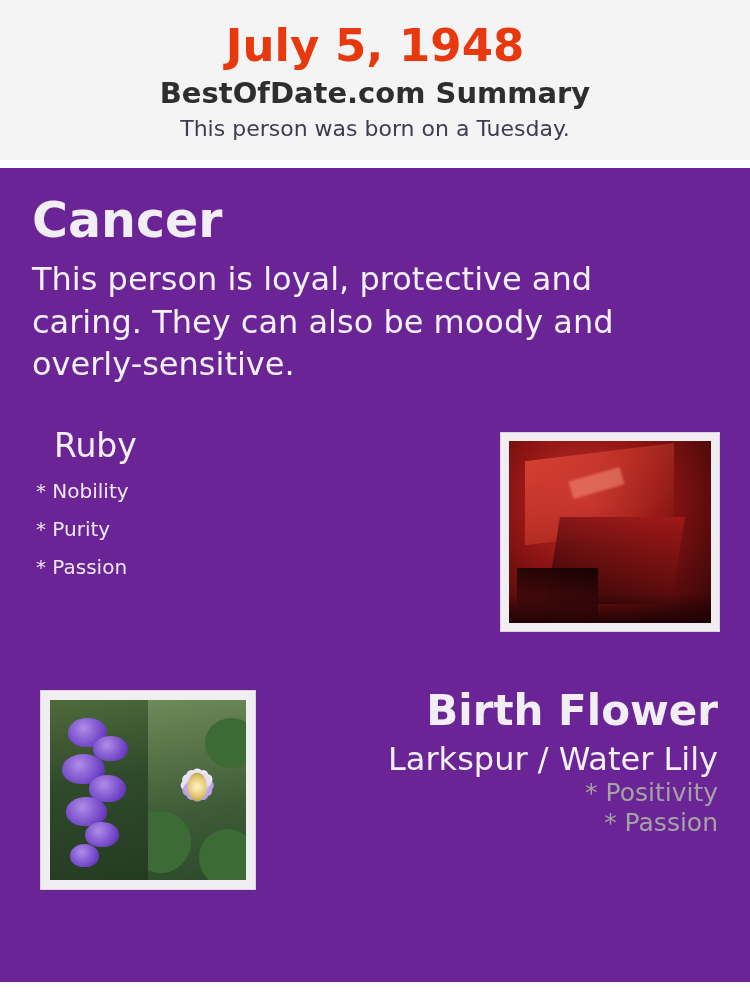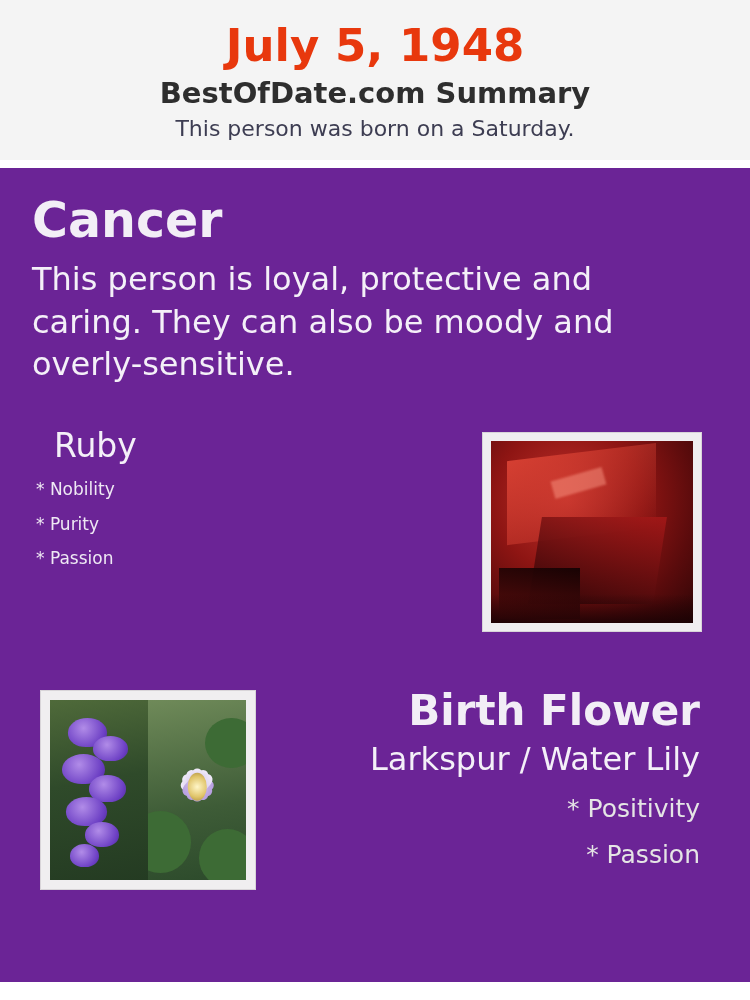--- a/index.html
+++ b/index.html
@@ -47,21 +47,21 @@
 
   .divider {
     width: 100%;
     height: 8px;
     background: #ffffff;
   }
 
   
   .body-panel {
     background: #6b2496;
-    padding: 26px 50px 0 32px;
+    padding: 26px 32px 0 32px;
     height: 814px;
     position: relative;
   }
 
   .sign-name {
     font-size: 49px;
     font-weight: bold;
     color: #f2eef6;
     line-height: 1.1;
     margin-bottom: 10px;
@@ -87,21 +87,21 @@
     margin-left: 6px;
   }
   .stone-name {
     font-size: 33px;
     color: #f4f0f8;
     line-height: 1.2;
     margin-top: 4px;
     margin-left: 22px;
   }
   .trait {
-    font-size: 17px;
+    font-size: 20px;
     color: #efe9f4;
     line-height: 1.2;
     margin-top: 14px;
     margin-left: 4px;
   }
 
   .stone-photo {
     position: absolute;
     right: -2px;
     top: 6px;
@@ -235,35 +235,35 @@
   }
   .flower-name {
     font-size: 32px;
     color: #f4f0f8;
     line-height: 1.2;
     margin-top: 6px;
     margin-left: 2px;
   }
   .flower-trait {
     font-size: 25px;
-    color: #e5e5e5;
-    line-height: 1.2;
-    margin-top: 16px;
+    color: #a3a3a3;
+    line-height: 1.2;
+    margin-top: 0;
     margin-left: 2px;
   }
 </style>
 </head>
 <body>
 
 <div class="page">
 
   <div class="header">
     <div class="header-date">July 5, 1948</div>
     <div class="header-subtitle">BestOfDate.com Summary</div>
-    <div class="header-note">This person was born on a Saturday.</div>
+    <div class="header-note">This person was born on a Tuesday.</div>
   </div>
 
   <div class="divider"></div>
 
   <div class="body-panel">
 
     <div class="sign-name">Cancer</div>
     <div class="sign-desc">This person is loyal, protective and caring. They can also be moody and overly-sensitive.</div>
 
     <div class="stone-block">

